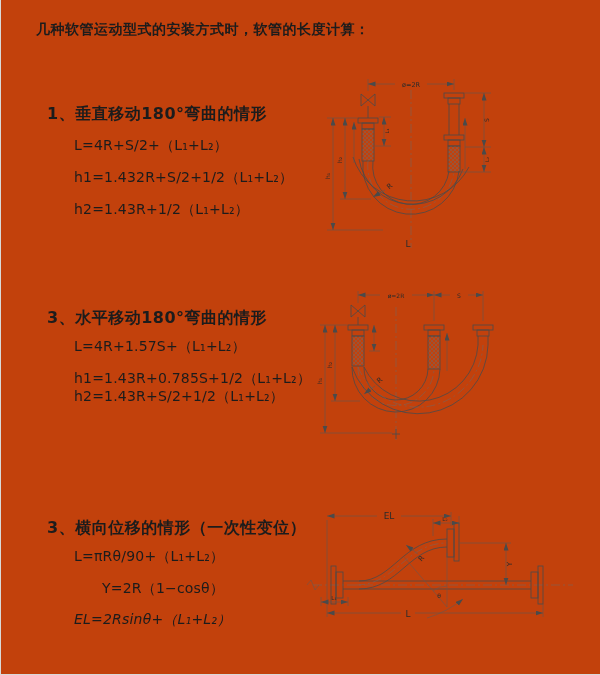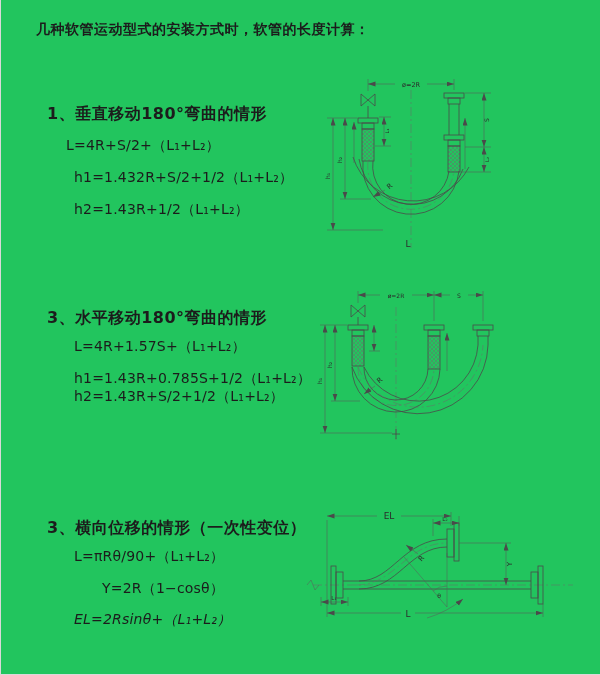--- a/index.html
+++ b/index.html
@@ -1,17 +1,17 @@
 <!DOCTYPE html>
 <html><head>
 <meta charset="utf-8">
 <style>
   html,body { margin:0; padding:0; background:#ffffff; }
   .page {
-    position:relative; width:600px; height:675px; background:#22c55e;
+    position:relative; width:600px; height:675px; background:#c2410c;
     font-family:"DejaVu Sans","Liberation Sans",sans-serif; color:#1c1c1c;
     border-left:1px solid #d9d9d9; border-bottom:1px solid #d9d9d9; box-sizing:border-box;
     overflow:hidden;
   }
   .t { position:absolute; white-space:nowrap; }
   .title   { font-size:14px; font-weight:700; letter-spacing:.5px; }
   .heading { font-size:16px; font-weight:700; letter-spacing:.5px; }
   .formula { font-size:14px; font-weight:400; letter-spacing:.2px; }
   svg.diag { position:absolute; }
   svg .obj  { stroke:#4a4a4a; stroke-width:.8; fill:none; }
@@ -22,21 +22,21 @@
   .braid { fill-opacity:1; }
 </style>
 </head>
 <body>
 
 <div class="page">
 
   <div class="t title" style="left:35px; top:21px;">几种软管运动型式的安装方式时，软管的长度计算：</div>
 
   <div class="t heading" style="left:46px; top:104px;">1、垂直移动180°弯曲的情形</div>
-  <div class="t formula" style="left:65px; top:137px;">L=4R+S/2+（L₁+L₂）</div>
+  <div class="t formula" style="left:73px; top:137px;">L=4R+S/2+（L₁+L₂）</div>
   <div class="t formula" style="left:73px; top:169px;">h1=1.432R+S/2+1/2（L₁+L₂）</div>
   <div class="t formula" style="left:73px; top:201px;">h2=1.43R+1/2（L₁+L₂）</div>
 
   <div class="t heading" style="left:46px; top:308px;">3、水平移动180°弯曲的情形</div>
   <div class="t formula" style="left:73px; top:338px;">L=4R+1.57S+（L₁+L₂）</div>
   <div class="t formula" style="left:73px; top:370px;">h1=1.43R+0.785S+1/2（L₁+L₂）</div>
   <div class="t formula" style="left:73px; top:388px;">h2=1.43R+S/2+1/2（L₁+L₂）</div>
 
   <div class="t heading" style="left:46px; top:518px;">3、横向位移的情形（一次性变位）</div>
   <div class="t formula" style="left:73px; top:548px;">L=πRθ/90+（L₁+L₂）</div>

